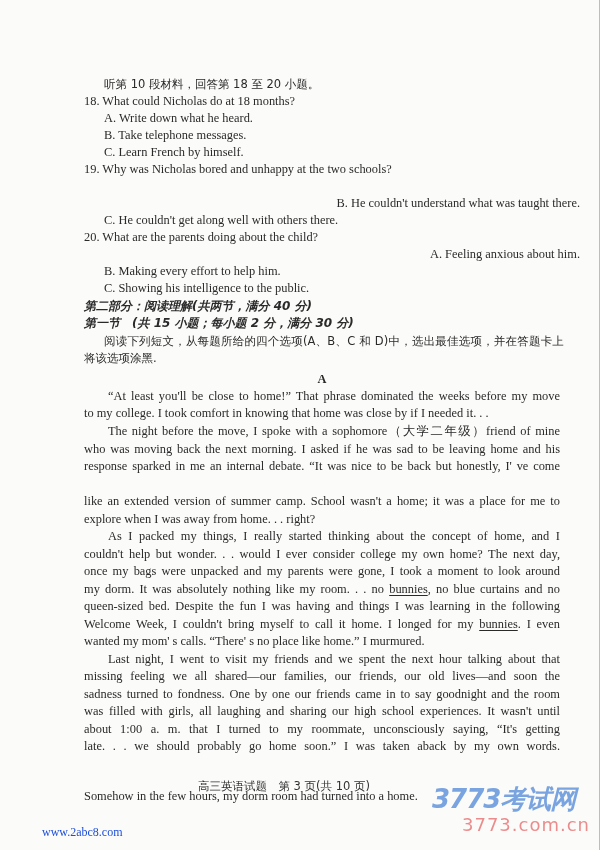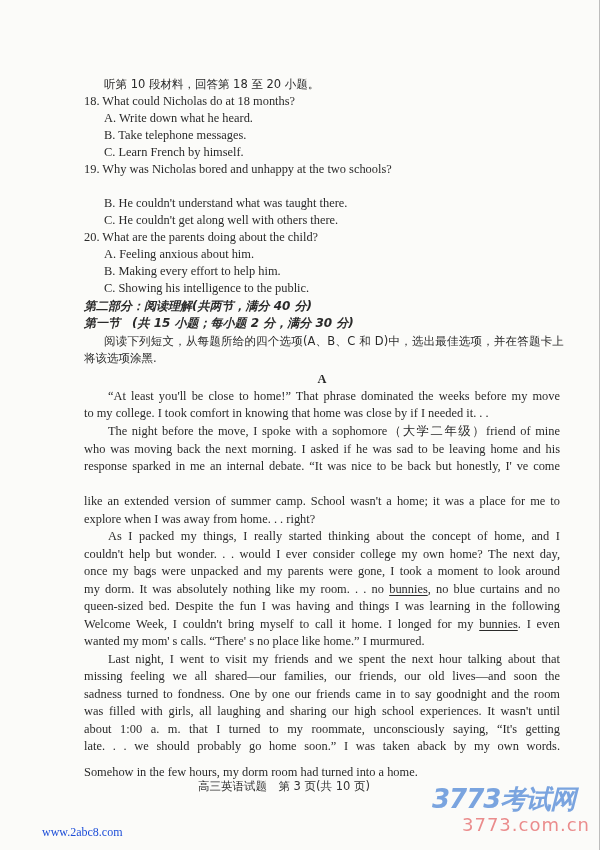--- a/index.html
+++ b/index.html
@@ -108,25 +108,25 @@
   <div class="right-rule"></div>
 
   <div class="line indent1 cn" style="top:76px;">听第 10 段材料，回答第 18 至 20 小题。</div>
 
   <div class="line" style="top:93px;">18. What could Nicholas do at 18 months?</div>
   <div class="line opt" style="top:110px;">A. Write down what he heard.</div>
   <div class="line opt" style="top:144px;">C. Learn French by himself.</div>
   <div class="line opt" style="top:127px;">B. Take telephone messages.</div>
 
   <div class="line" style="top:161px;">19. Why was Nicholas bored and unhappy at the two schools?</div>
-  <div class="line opt" style="top:195px;">B. He couldn't understand what was taught there.</div>
+  <div class="line opt" style="top:195px;text-align:right;">B. He couldn't understand what was taught there.</div>
   <div class="line opt" style="top:212px;">C. He couldn't get along well with others there.</div>
 
   <div class="line" style="top:229px;">20. What are the parents doing about the child?</div>
-  <div class="line opt" style="top:246px;">A. Feeling anxious about him.</div>
+  <div class="line opt" style="top:246px;text-align:right;">A. Feeling anxious about him.</div>
   <div class="line opt" style="top:263px;">B. Making every effort to help him.</div>
   <div class="line opt" style="top:280px;">C. Showing his intelligence to the public.</div>
 
   <div class="line cn-bold" style="top:298px;">第二部分：阅读理解(共两节，满分 40 分)</div>
   <div class="line cn-bold" style="top:315px;">第一节　(共 15 小题；每小题 2 分，满分 30 分)</div>
   <div class="line cn" style="top:333px; left:104px; width:456px; letter-spacing:0.2px;">阅读下列短文，从每题所给的四个选项(A、B、C 和 D)中，选出最佳选项，并在答题卡上</div>
   <div class="line cn" style="top:350px;">将该选项涂黑.</div>
 
   <div class="line center" style="top:371px; font-weight:bold;">A</div>
 
@@ -147,21 +147,21 @@
   <div class="line justify" style="top:616px;">
     <span>Welcome Week, I couldn't bring myself to call it home. I longed for my </span><span class="u">bunnies</span><span>. I even</span>
   </div>
   <div class="line" style="top:633px;">wanted my mom' s calls. “There' s no place like home.” I murmured.</div>
   <div class="line justify para-first" style="top:651px;">Last night, I went to visit my friends and we spent the next hour talking about that</div>
   <div class="line justify" style="top:668px;">missing feeling we all shared—our families, our friends, our old lives—and soon the</div>
   <div class="line justify" style="top:686px;">sadness turned to fondness. One by one our friends came in to say goodnight and the room</div>
   <div class="line justify" style="top:703px;">was filled with girls, all laughing and sharing our high school experiences. It wasn't until</div>
   <div class="line justify" style="top:721px;">about 1:00 a. m. that I turned to my roommate, unconsciously saying, “It's getting</div>
   <div class="line justify" style="top:738px;">late. . . we should probably go home soon.” I was taken aback by my own words.</div>
-  <div class="line" style="top:764px;">Somehow in the few hours, my dorm room had turned into a home.</div>
+  <div class="line" style="top:788px;">Somehow in the few hours, my dorm room had turned into a home.</div>
 
   <div class="footer">高三英语试题　第 3 页(共 10 页)</div>
 
   <div class="site-left">www.2abc8.com</div>
 
   <div class="logo">
     <div class="logo-main">3773考试网</div>
     <div class="logo-sub">3773.com.cn</div>
   </div>
 </div>

